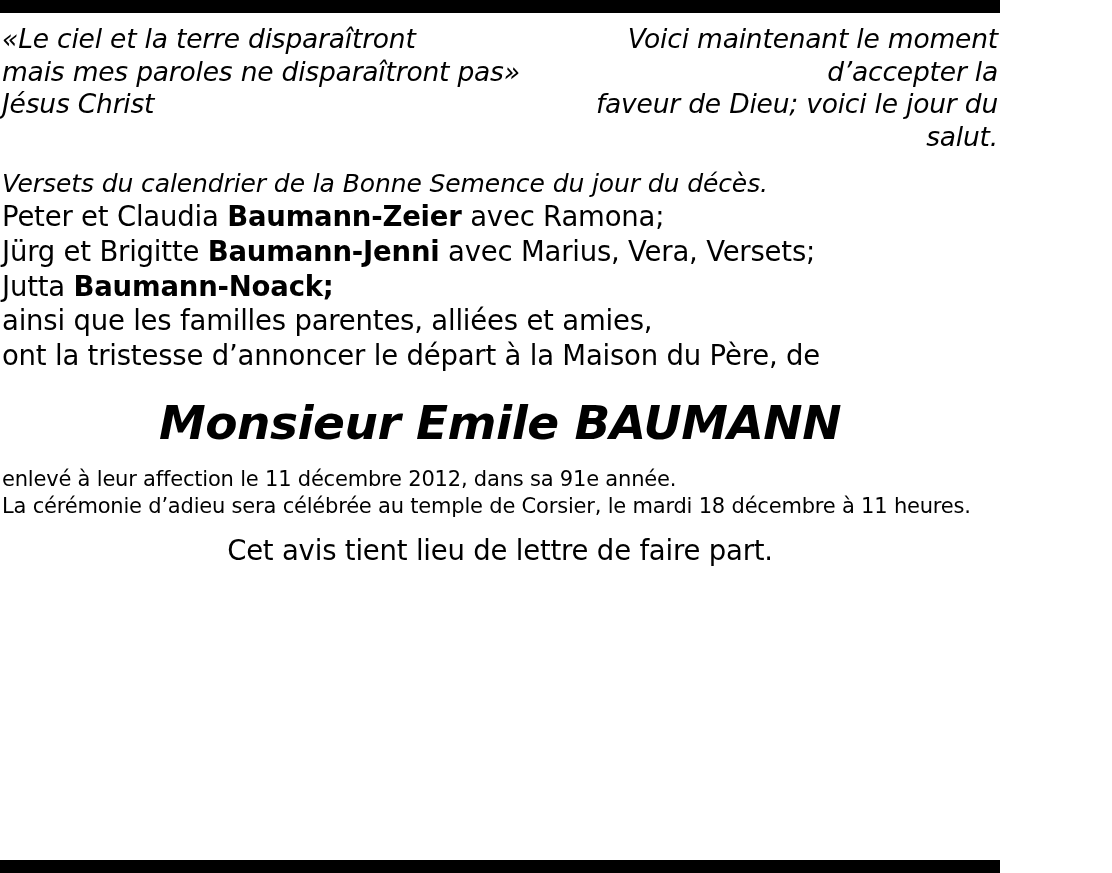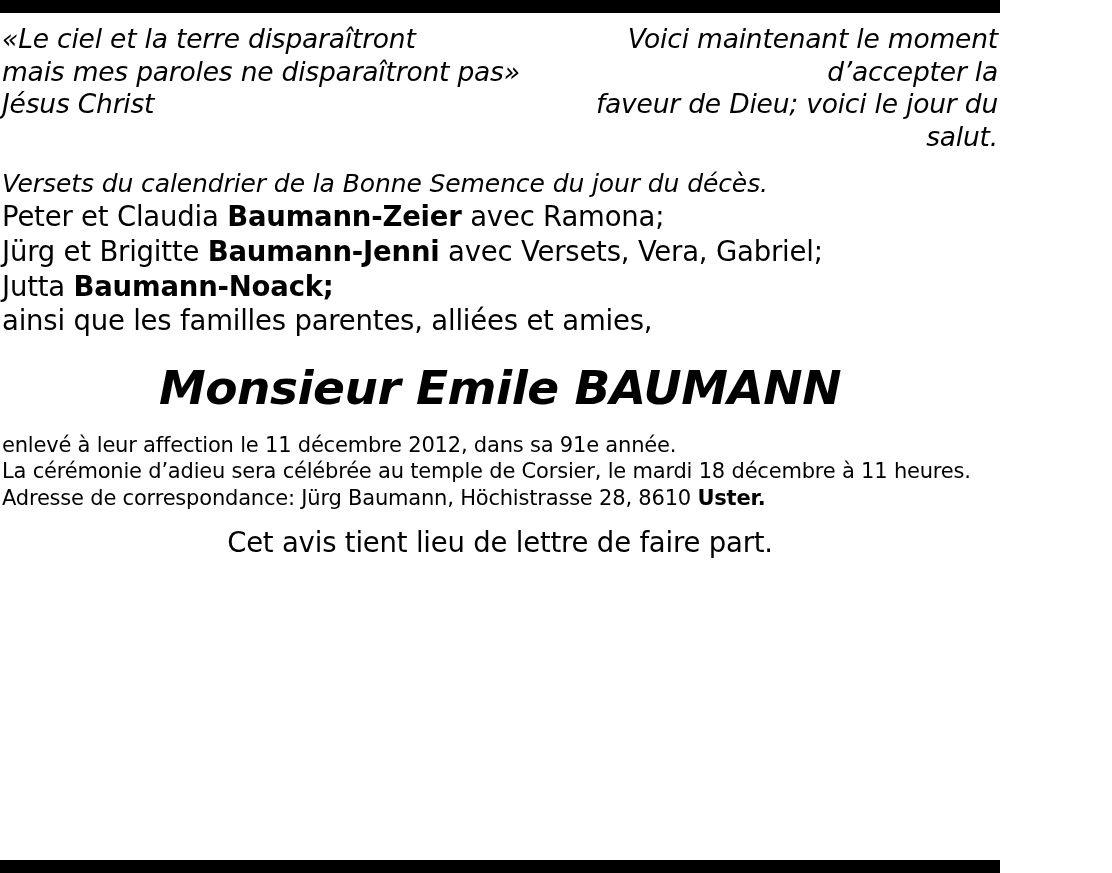--- a/index.html
+++ b/index.html
@@ -120,31 +120,31 @@
 mais mes paroles ne disparaîtront pas»
 Jésus Christ</div>
       <div class="verse-right">Voici maintenant le moment d’accepter la
 faveur de Dieu; voici le jour du salut.</div>
     </div>
 
     <div class="verse-source">Versets du calendrier de la Bonne Semence du jour du décès.</div>
 
     <div class="family">
       <div class="line"><span>Peter et Claudia </span><b>Baumann-Zeier</b><span> avec Ramona;</span></div>
-      <div class="line"><span>Jürg et Brigitte </span><b>Baumann-Jenni</b><span> avec Versets, Vera, Gabriel;</span></div>
+      <div class="line"><span>Jürg et Brigitte </span><b>Baumann-Jenni</b><span> avec Marius, Vera, Versets;</span></div>
       <div class="line"><span>Jutta </span><b>Baumann-Noack;</b><span></span></div>
       <div class="line">ainsi que les familles parentes, alliées et amies,</div>
+      <div class="line">ont la tristesse d’annoncer le départ à la Maison du Père, de</div>
     </div>
 
     <div class="deceased-name">Monsieur Emile BAUMANN</div>
 
     <div class="details">
       <p>enlevé à leur affection le 11 décembre 2012, dans sa 91e année.</p>
       <p class="justified">La cérémonie d’adieu sera célébrée au temple de Corsier, le mardi 18 décembre à 11 heures.</p>
-      <p><span>Adresse de correspondance: Jürg Baumann, Höchistrasse 28, 8610 </span><b>Uster.</b></p>
     </div>
 
     <div class="closing">Cet avis tient lieu de lettre de faire part.</div>
 
   </div>
 
   <div class="rule rule-bottom"></div>
 </div>
 
 </body></html>

